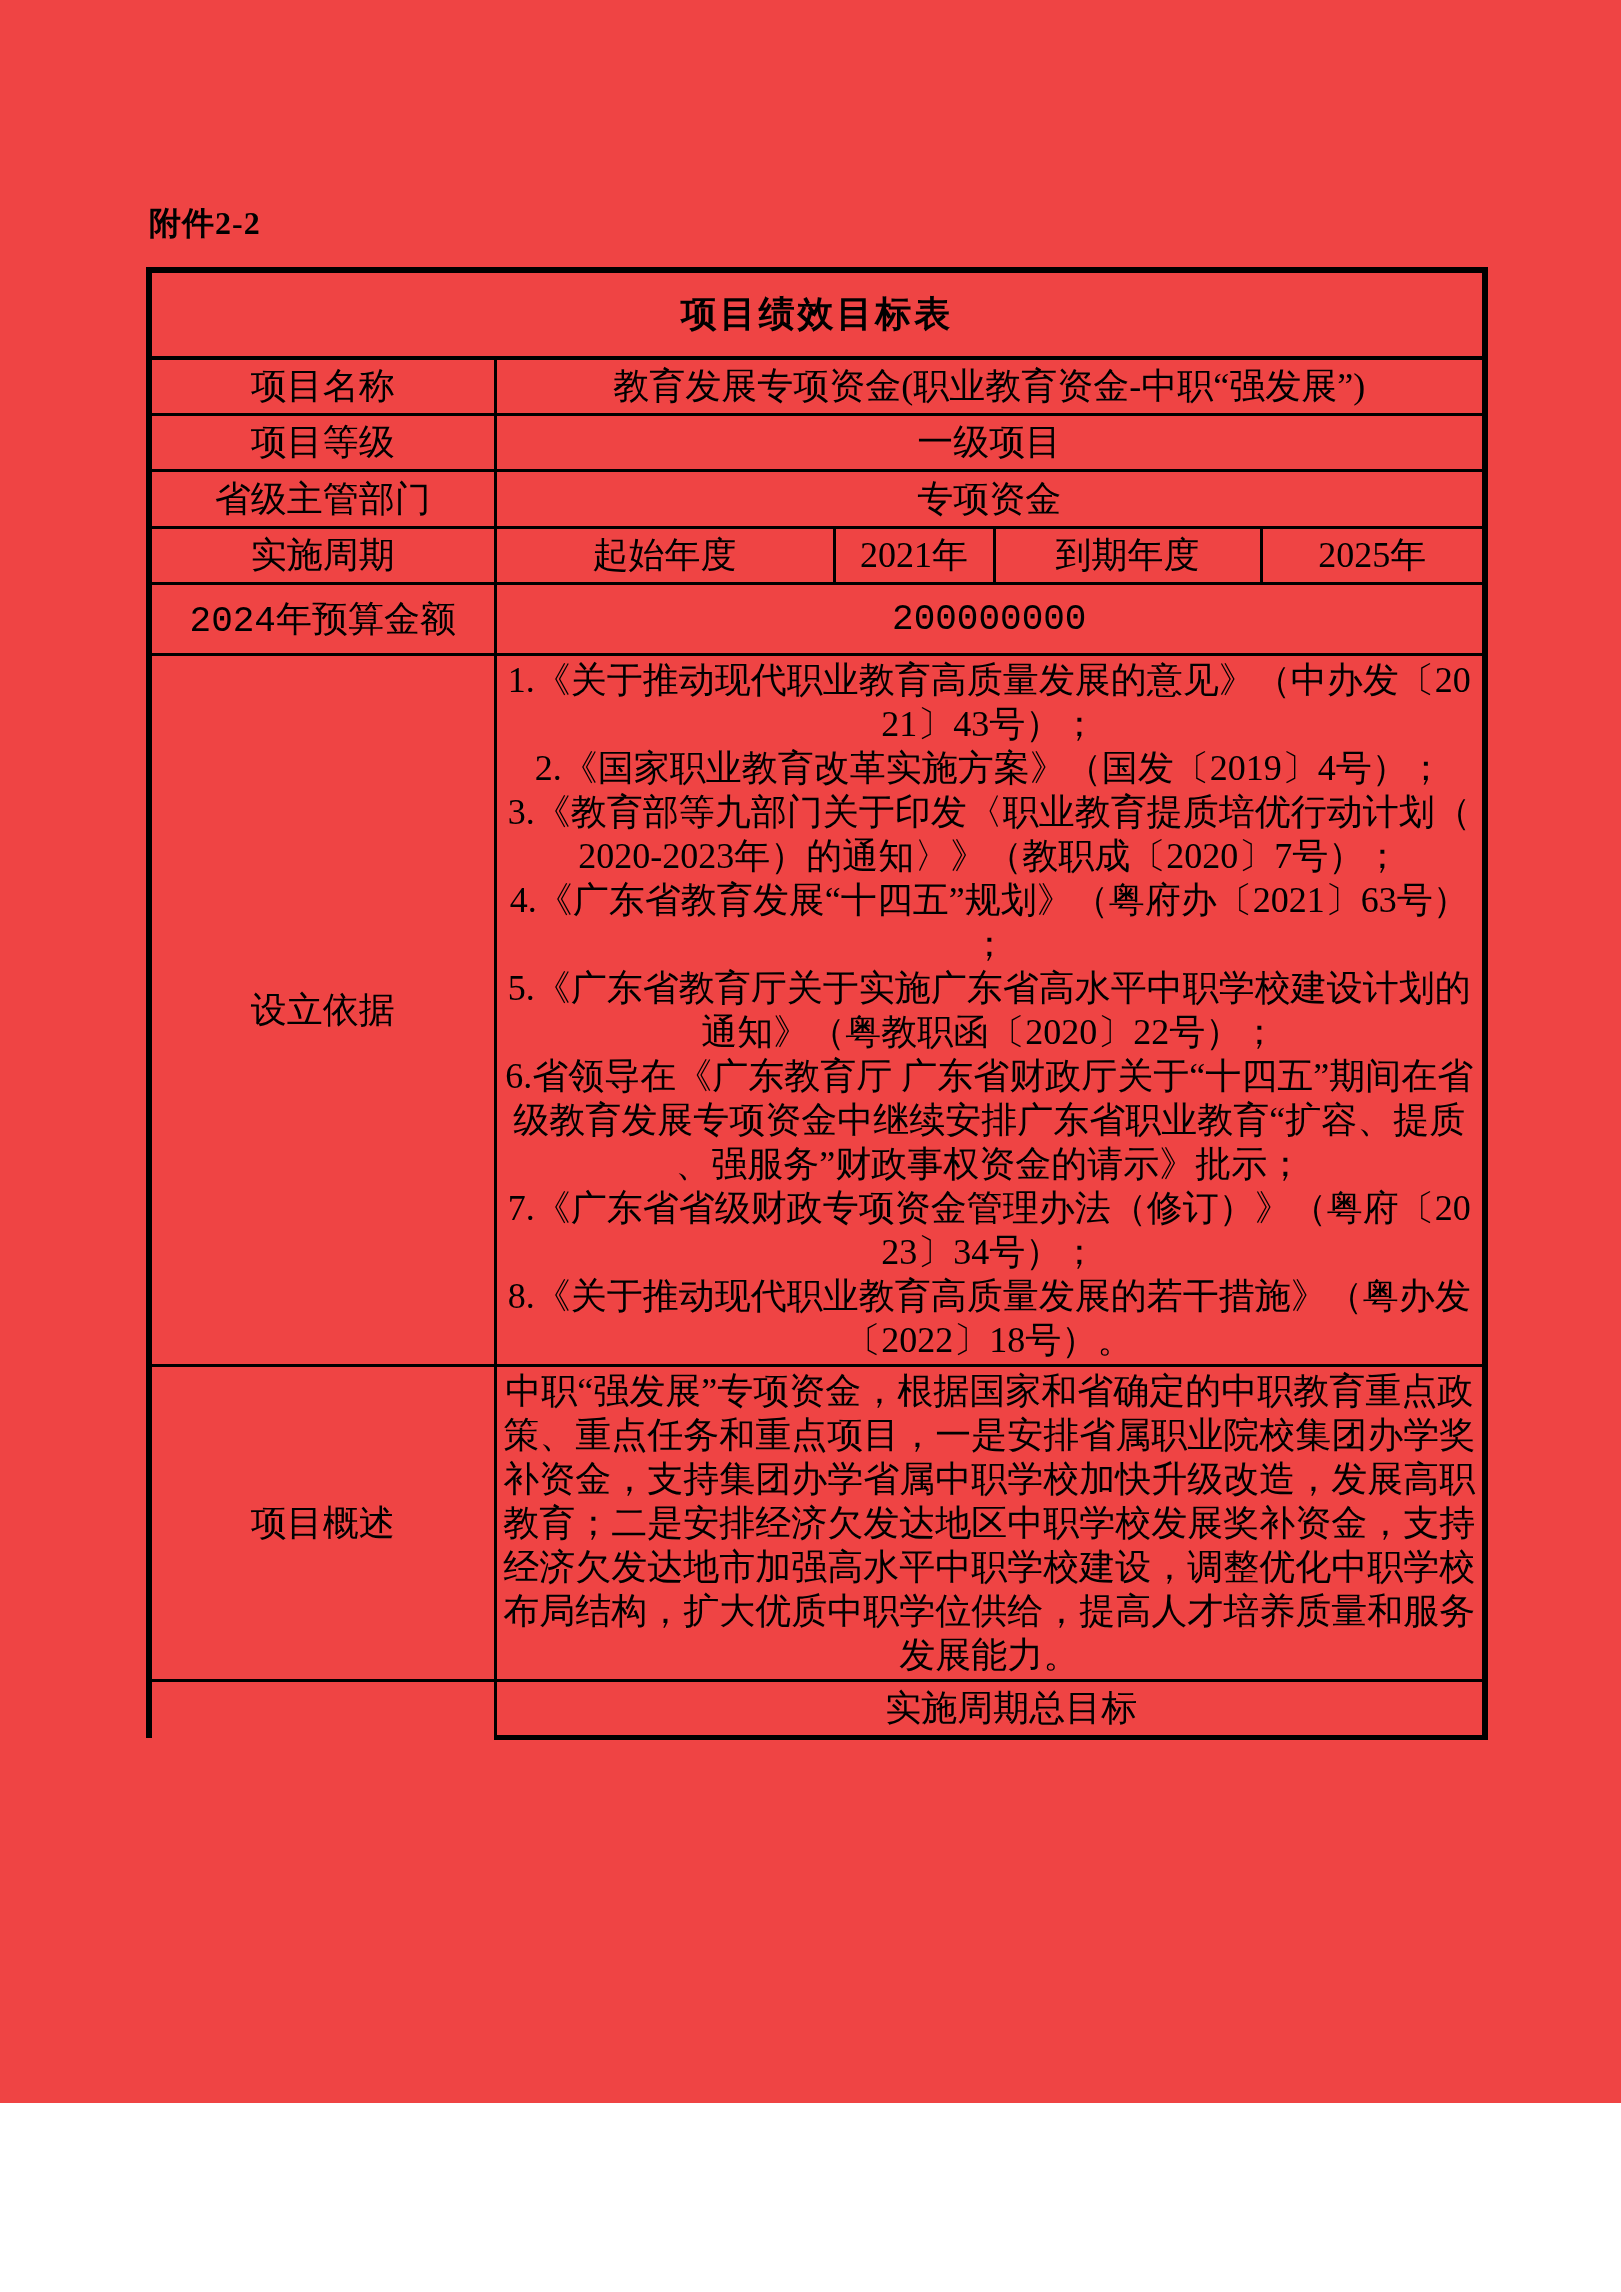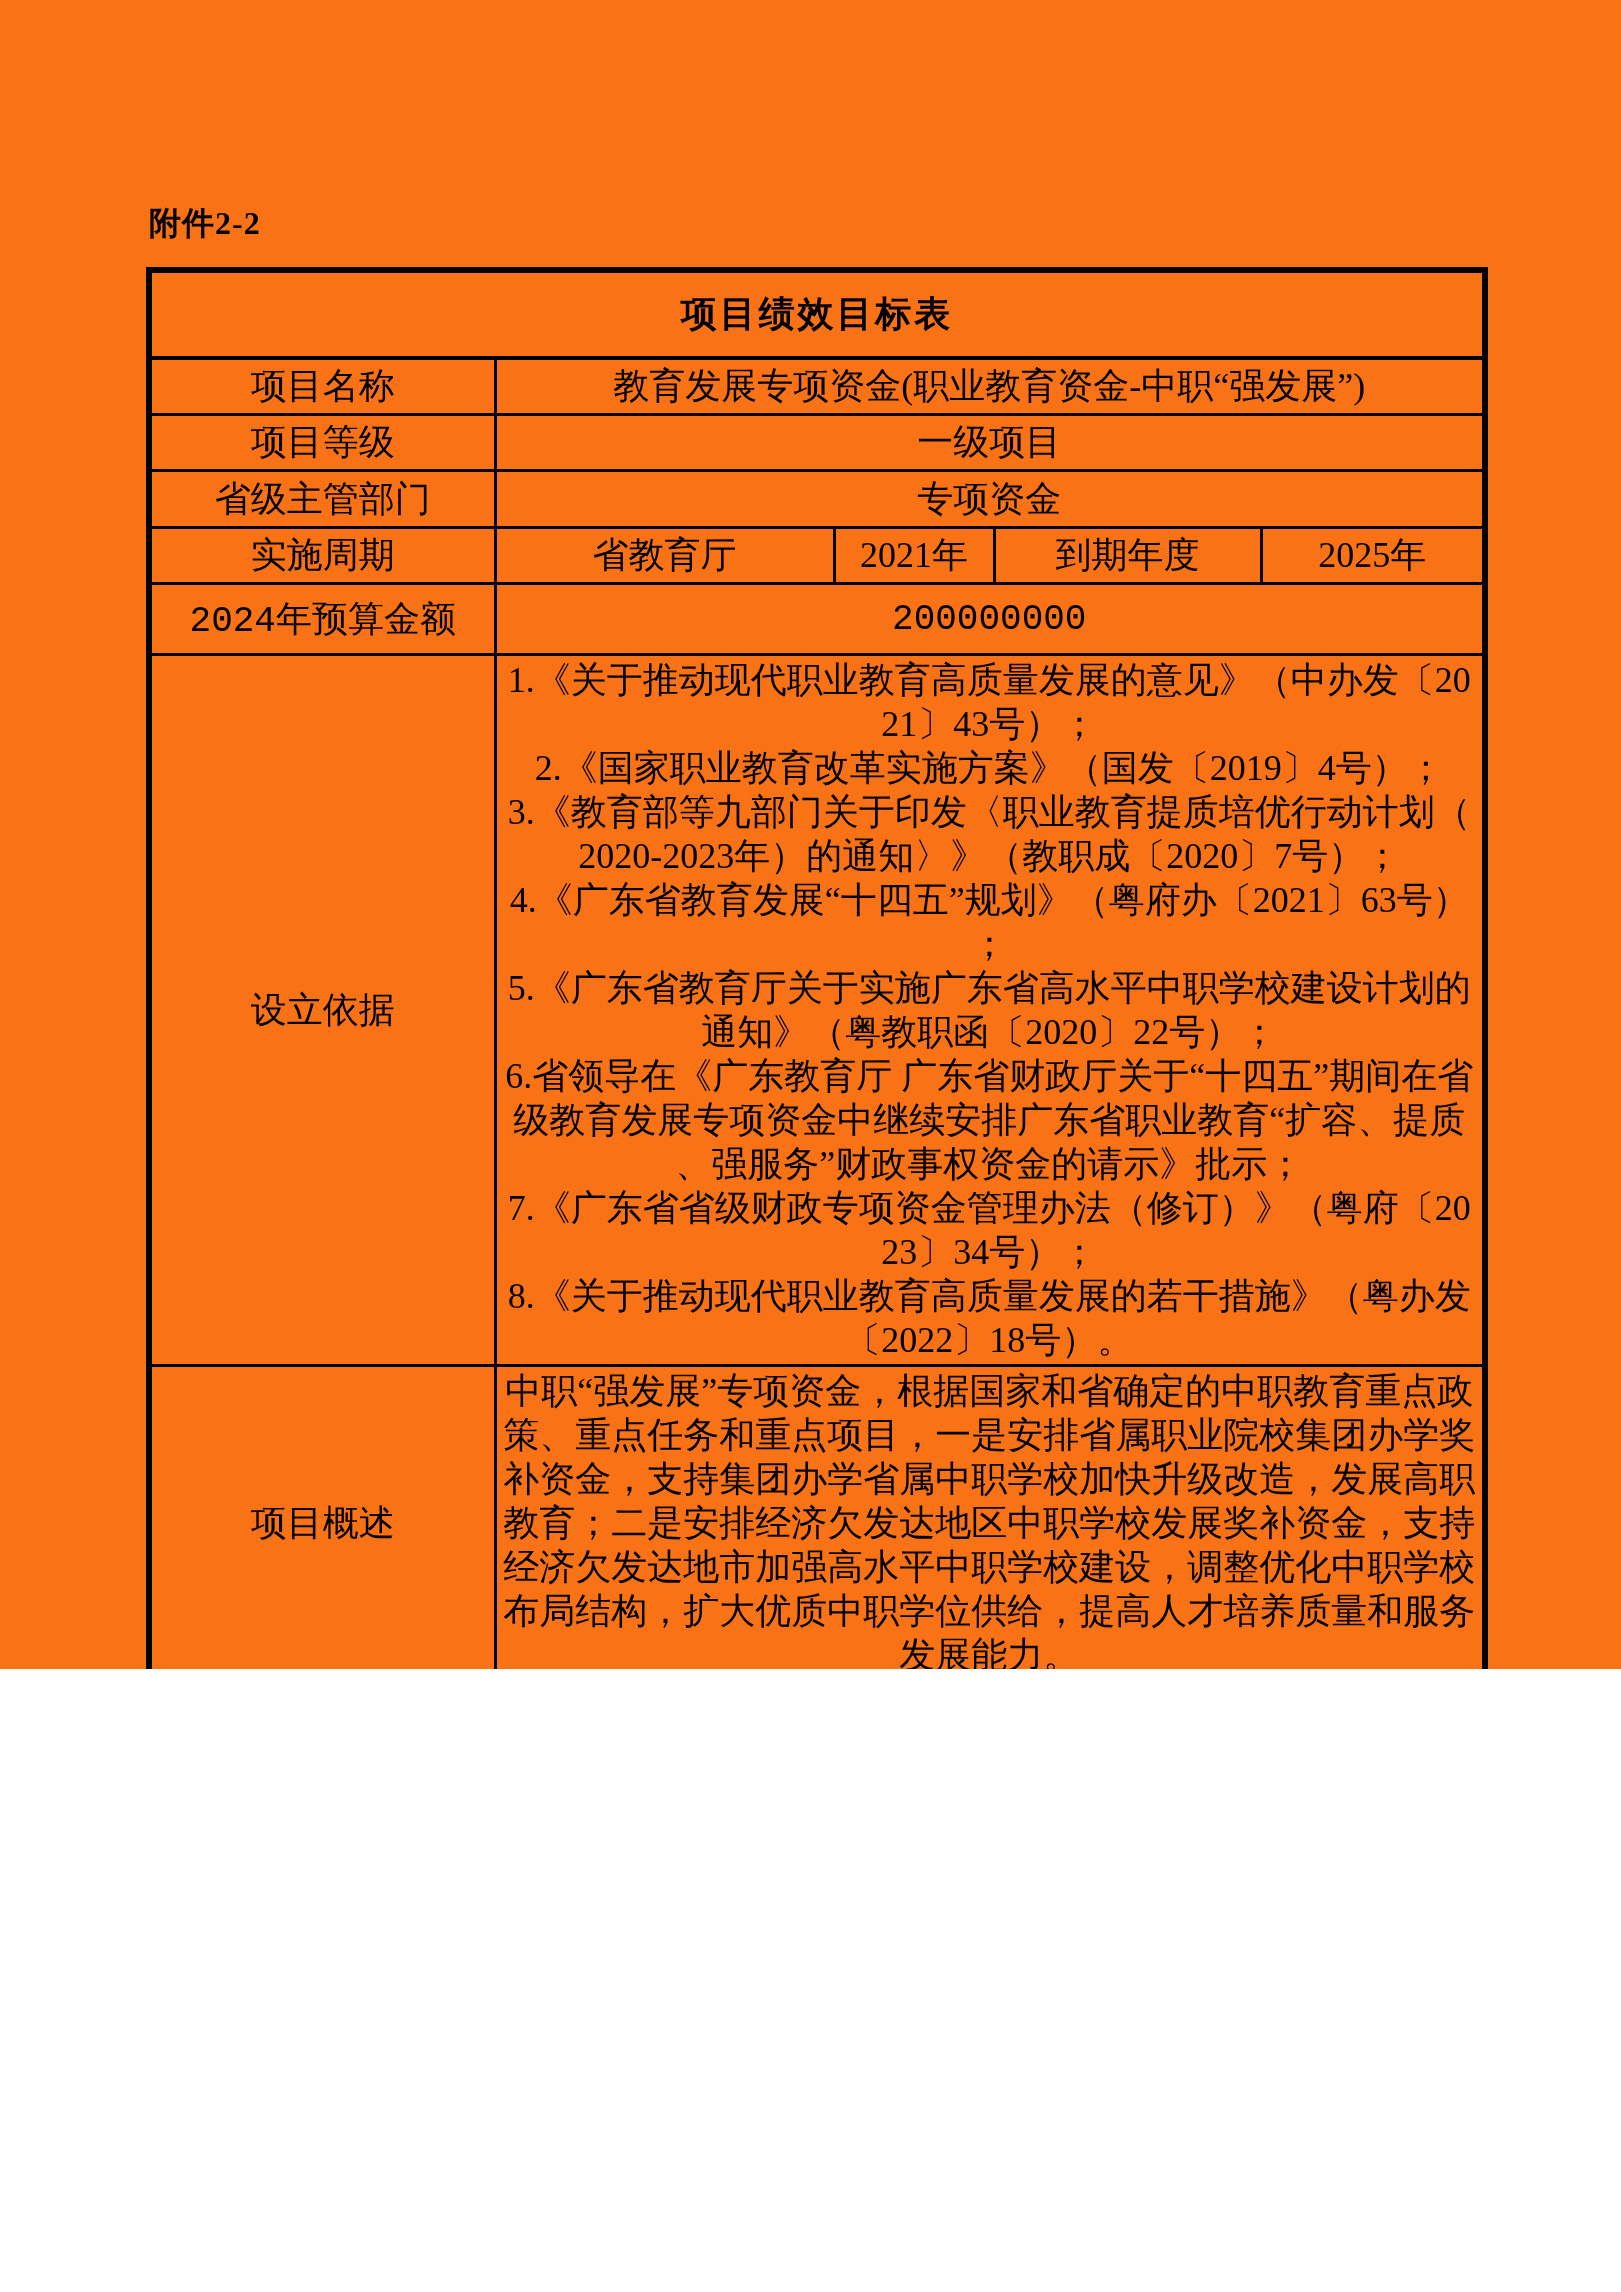--- a/index.html
+++ b/index.html
@@ -1,20 +1,20 @@
 <!DOCTYPE html>
 <html lang="zh"><head>
 <meta charset="utf-8">
 <style>
   * { margin:0; padding:0; box-sizing:border-box; }
   html,body { background:#ffffff; }
   .page {
     position:relative;
-    width:1621px; height:1669px;
-    background:#f97316;
+    width:1621px; height:2103px;
+    background:#ef4444;
     color:#000000;
     font-family:"Liberation Serif","DejaVu Serif",serif;
     overflow:hidden;
   }
   .attachment {
     position:absolute;
     left:149px; top:202px;
     font-size:32px;
     font-weight:bold;
     letter-spacing:1px;
@@ -94,21 +94,21 @@
       <td colspan="4">一级项目</td>
     </tr>
 
     <tr class="r-dept">
       <td>省级主管部门</td>
       <td colspan="4">专项资金</td>
     </tr>
 
     <tr class="r-period">
       <td>实施周期</td>
-      <td>省教育厅</td>
+      <td>起始年度</td>
       <td>2021年</td>
       <td>到期年度</td>
       <td>2025年</td>
     </tr>
 
     <tr class="r-budget">
       <td>2024年预算金额</td>
       <td colspan="4">200000000</td>
     </tr>
 

